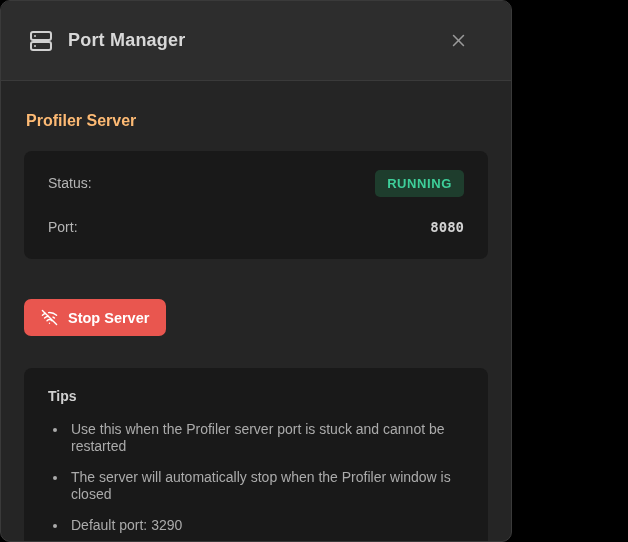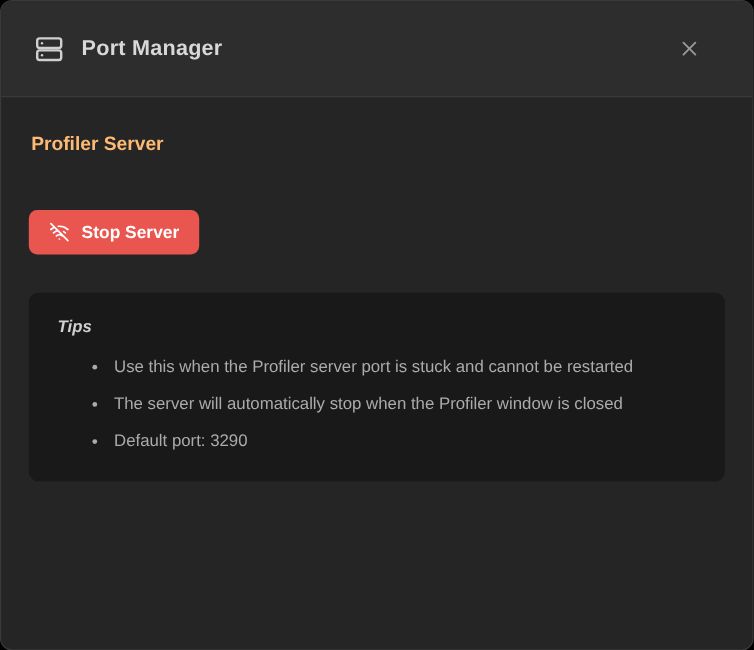--- a/index.html
+++ b/index.html
@@ -6,21 +6,21 @@
     margin: 0;
     padding: 0;
     background: #000000;
     width: 628px;
     height: 542px;
     font-family: "Liberation Sans", "DejaVu Sans", sans-serif;
   }
   .window {
     position: absolute;
     top: 0; left: 0;
-    width: 628px;
+    width: 512px;
     height: 542px;
     box-sizing: border-box;
     background: var(--body-bg, #252525);
     border: 1px solid var(--border, #3a3a3a);
     border-radius: 10px;
     overflow: hidden;
   }
   
   .titlebar {
     height: 80px;
@@ -90,21 +90,21 @@
     border-radius: 5px;
   }
   .port-value {
     font-family: "DejaVu Sans Mono", "Liberation Mono", monospace;
     font-weight: 700;
     font-size: 14px;
     color: #d2d2d2;
   }
   
   .stop-btn {
-    margin-top: 24px;
+    margin-top: 40px;
     display: inline-flex;
     align-items: center;
     gap: 10px;
     background: var(--danger-red, #e9564f);
     color: #ffffff;
     border: none;
     border-radius: 7px;
     height: 37px;
     padding: 0 17px;
     font-family: inherit;
@@ -117,34 +117,32 @@
   
   .tips-card {
     margin-top: 32px;
     padding: 20px 24px 25px 24px;
   }
   .tips-heading {
     font-size: 14px;
     font-weight: 700;
     color: #d0d0d0;
     margin: 0 0 17px 0;
-    font-style: italic;
   }
   .tips-list {
     margin: 0;
     padding: 0 0 0 20px;
     list-style: disc;
     color: #ababab;
     font-size: 14px;
   }
   .tips-list li {
     margin-bottom: 14px;
     line-height: 17px;
     padding-left: 3px;
-    margin-left: 24px;
   }
   .tips-list li:last-child { margin-bottom: 0; }
 </style>
 </head>
 <body>
 
 <div class="window">
 
   <div class="titlebar">
     <span class="app-icon">
@@ -161,20 +159,30 @@
         <line x1="5" y1="5" x2="19" y2="19"></line>
         <line x1="19" y1="5" x2="5" y2="19"></line>
       </svg>
     </button>
   </div>
 
   <div class="dialog-body">
 
     <div class="section-heading">Profiler Server</div>
 
+    <div class="card status-card">
+      <div class="status-row">
+        <span>Status:</span>
+        <span class="status-badge">RUNNING</span>
+      </div>
+      <div class="status-row">
+        <span>Port:</span>
+        <span class="port-value">8080</span>
+      </div>
+    </div>
 
     <button class="stop-btn">
       <span style="line-height:0;">
         <svg viewBox="0 0 24 24" fill="none" stroke="currentColor" stroke-width="2" stroke-linecap="round" stroke-linejoin="round">
           <path d="M12 20h.01"></path>
           <path d="M8.5 16.429a5 5 0 0 1 7 0"></path>
           <path d="M5 12.859a10 10 0 0 1 5.17-2.69"></path>
           <path d="M19 12.859a10 10 0 0 0-2.007-1.523"></path>
           <path d="M2 8.82a15 15 0 0 1 4.177-2.643"></path>
           <path d="M22 8.82a15 15 0 0 0-11.288-3.764"></path>

